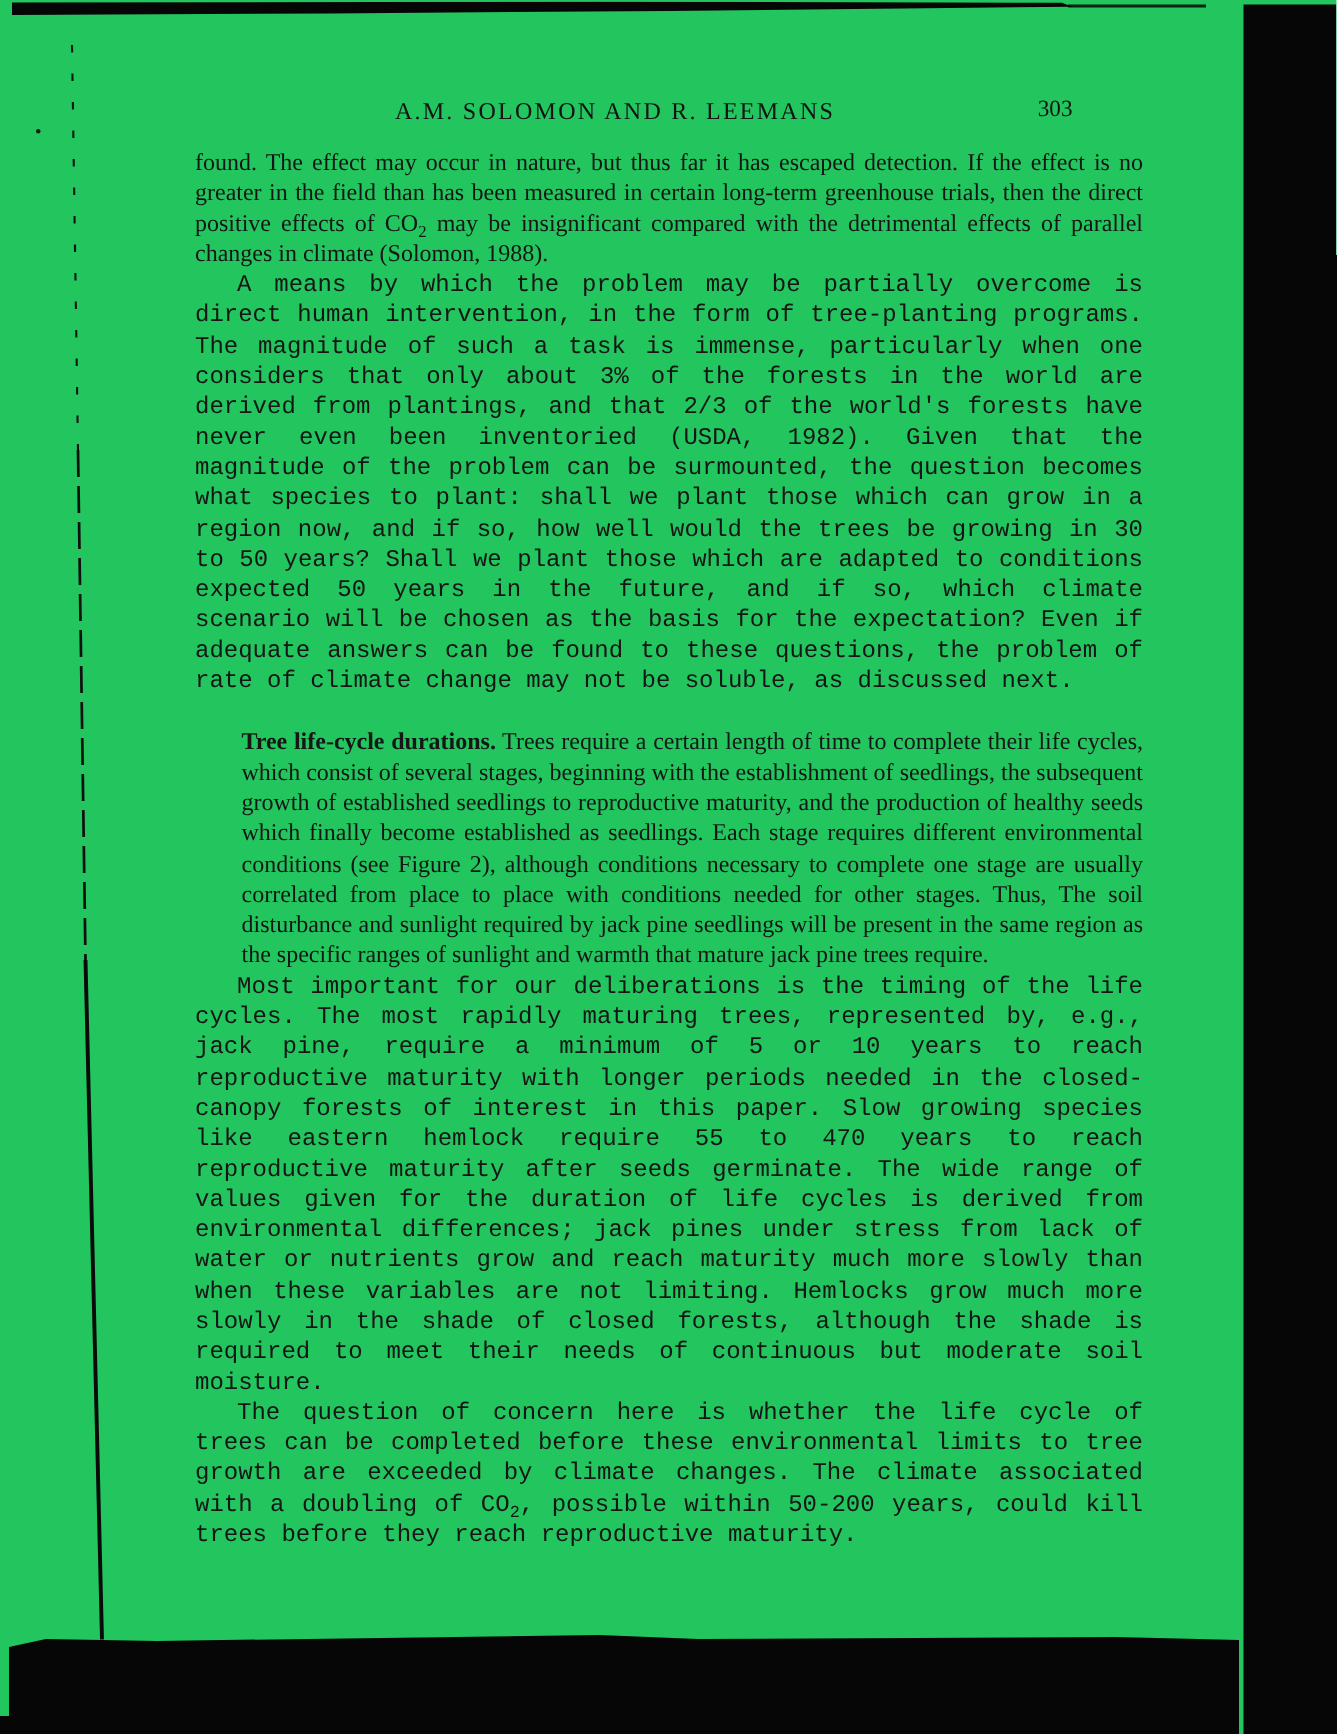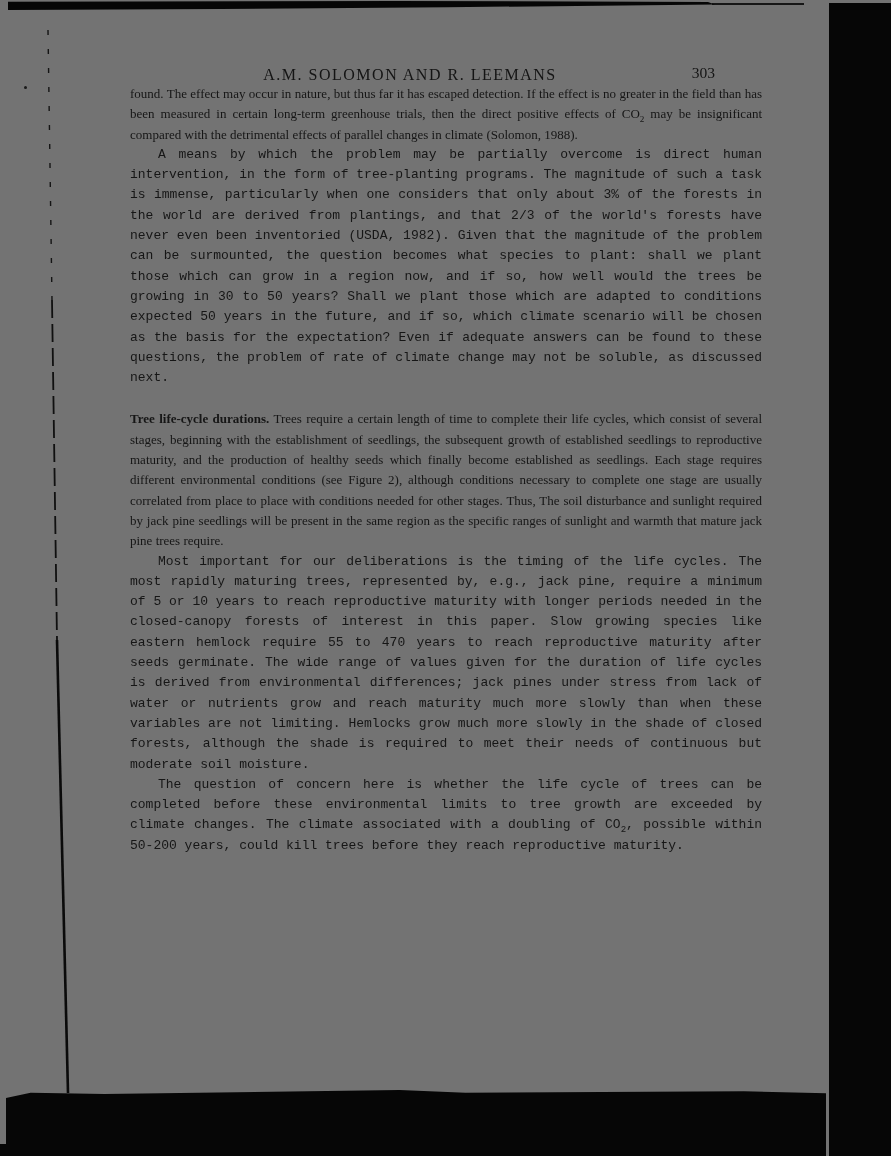--- a/index.html
+++ b/index.html
@@ -1,20 +1,20 @@
 <!DOCTYPE html>
 <html lang="en"><head>
 <meta charset="utf-8">
 <style>
   html, body { margin: 0; padding: 0; background: #ffffff; }
   .page {
     position: relative;
     width: 891px;
     height: 1156px;
-    background: #737373;
+    background: #22c55e;
     overflow: hidden;
     font-family: "Liberation Serif", serif;
     color: #161616;
   }
 
   
   .artifact { position: absolute; background: #060606; }
   .top-bar {
     left: 8px; top: 1px; width: 707px; height: 9px;
     clip-path: polygon(0% 8%, 55% 0%, 99% 10%, 100% 38%, 62% 70%, 30% 88%, 0% 100%);
@@ -35,27 +35,27 @@
     text-align: center; font-size: 16px; letter-spacing: 1.5px;
     color: #141414;
   }
   .page-number {
     position: absolute; left: 671px; top: 64px; width: 44px;
     text-align: right; font-size: 15.5px; color: #141414;
   }
 
   
   .page-body {
-    position: absolute; left: 130px; top: 84px; width: 632px;
-    font-size: 13px; line-height: 20.3px;
+    position: absolute; left: 130px; top: 99px; width: 632px;
+    font-size: 16px; line-height: 20.3px;
     text-align: justify;
   }
   .page-body p { margin: 0; }
   .page-body p.indent { text-indent: 28px; font-family: Liberation Mono, monospace; }
-  .page-body p.space-before { margin-top: 21px; }
+  .page-body p.space-before { margin-top: 21px; margin-left: 31px; }
   .page-body b { font-weight: bold; }
   .page-body sub { font-size: 70%; line-height: 0; }
 </style>
 </head>
 <body>
 
 <div class="page">
 
   <div class="artifact top-bar"></div>
   <div class="artifact top-bar-tail"></div>

